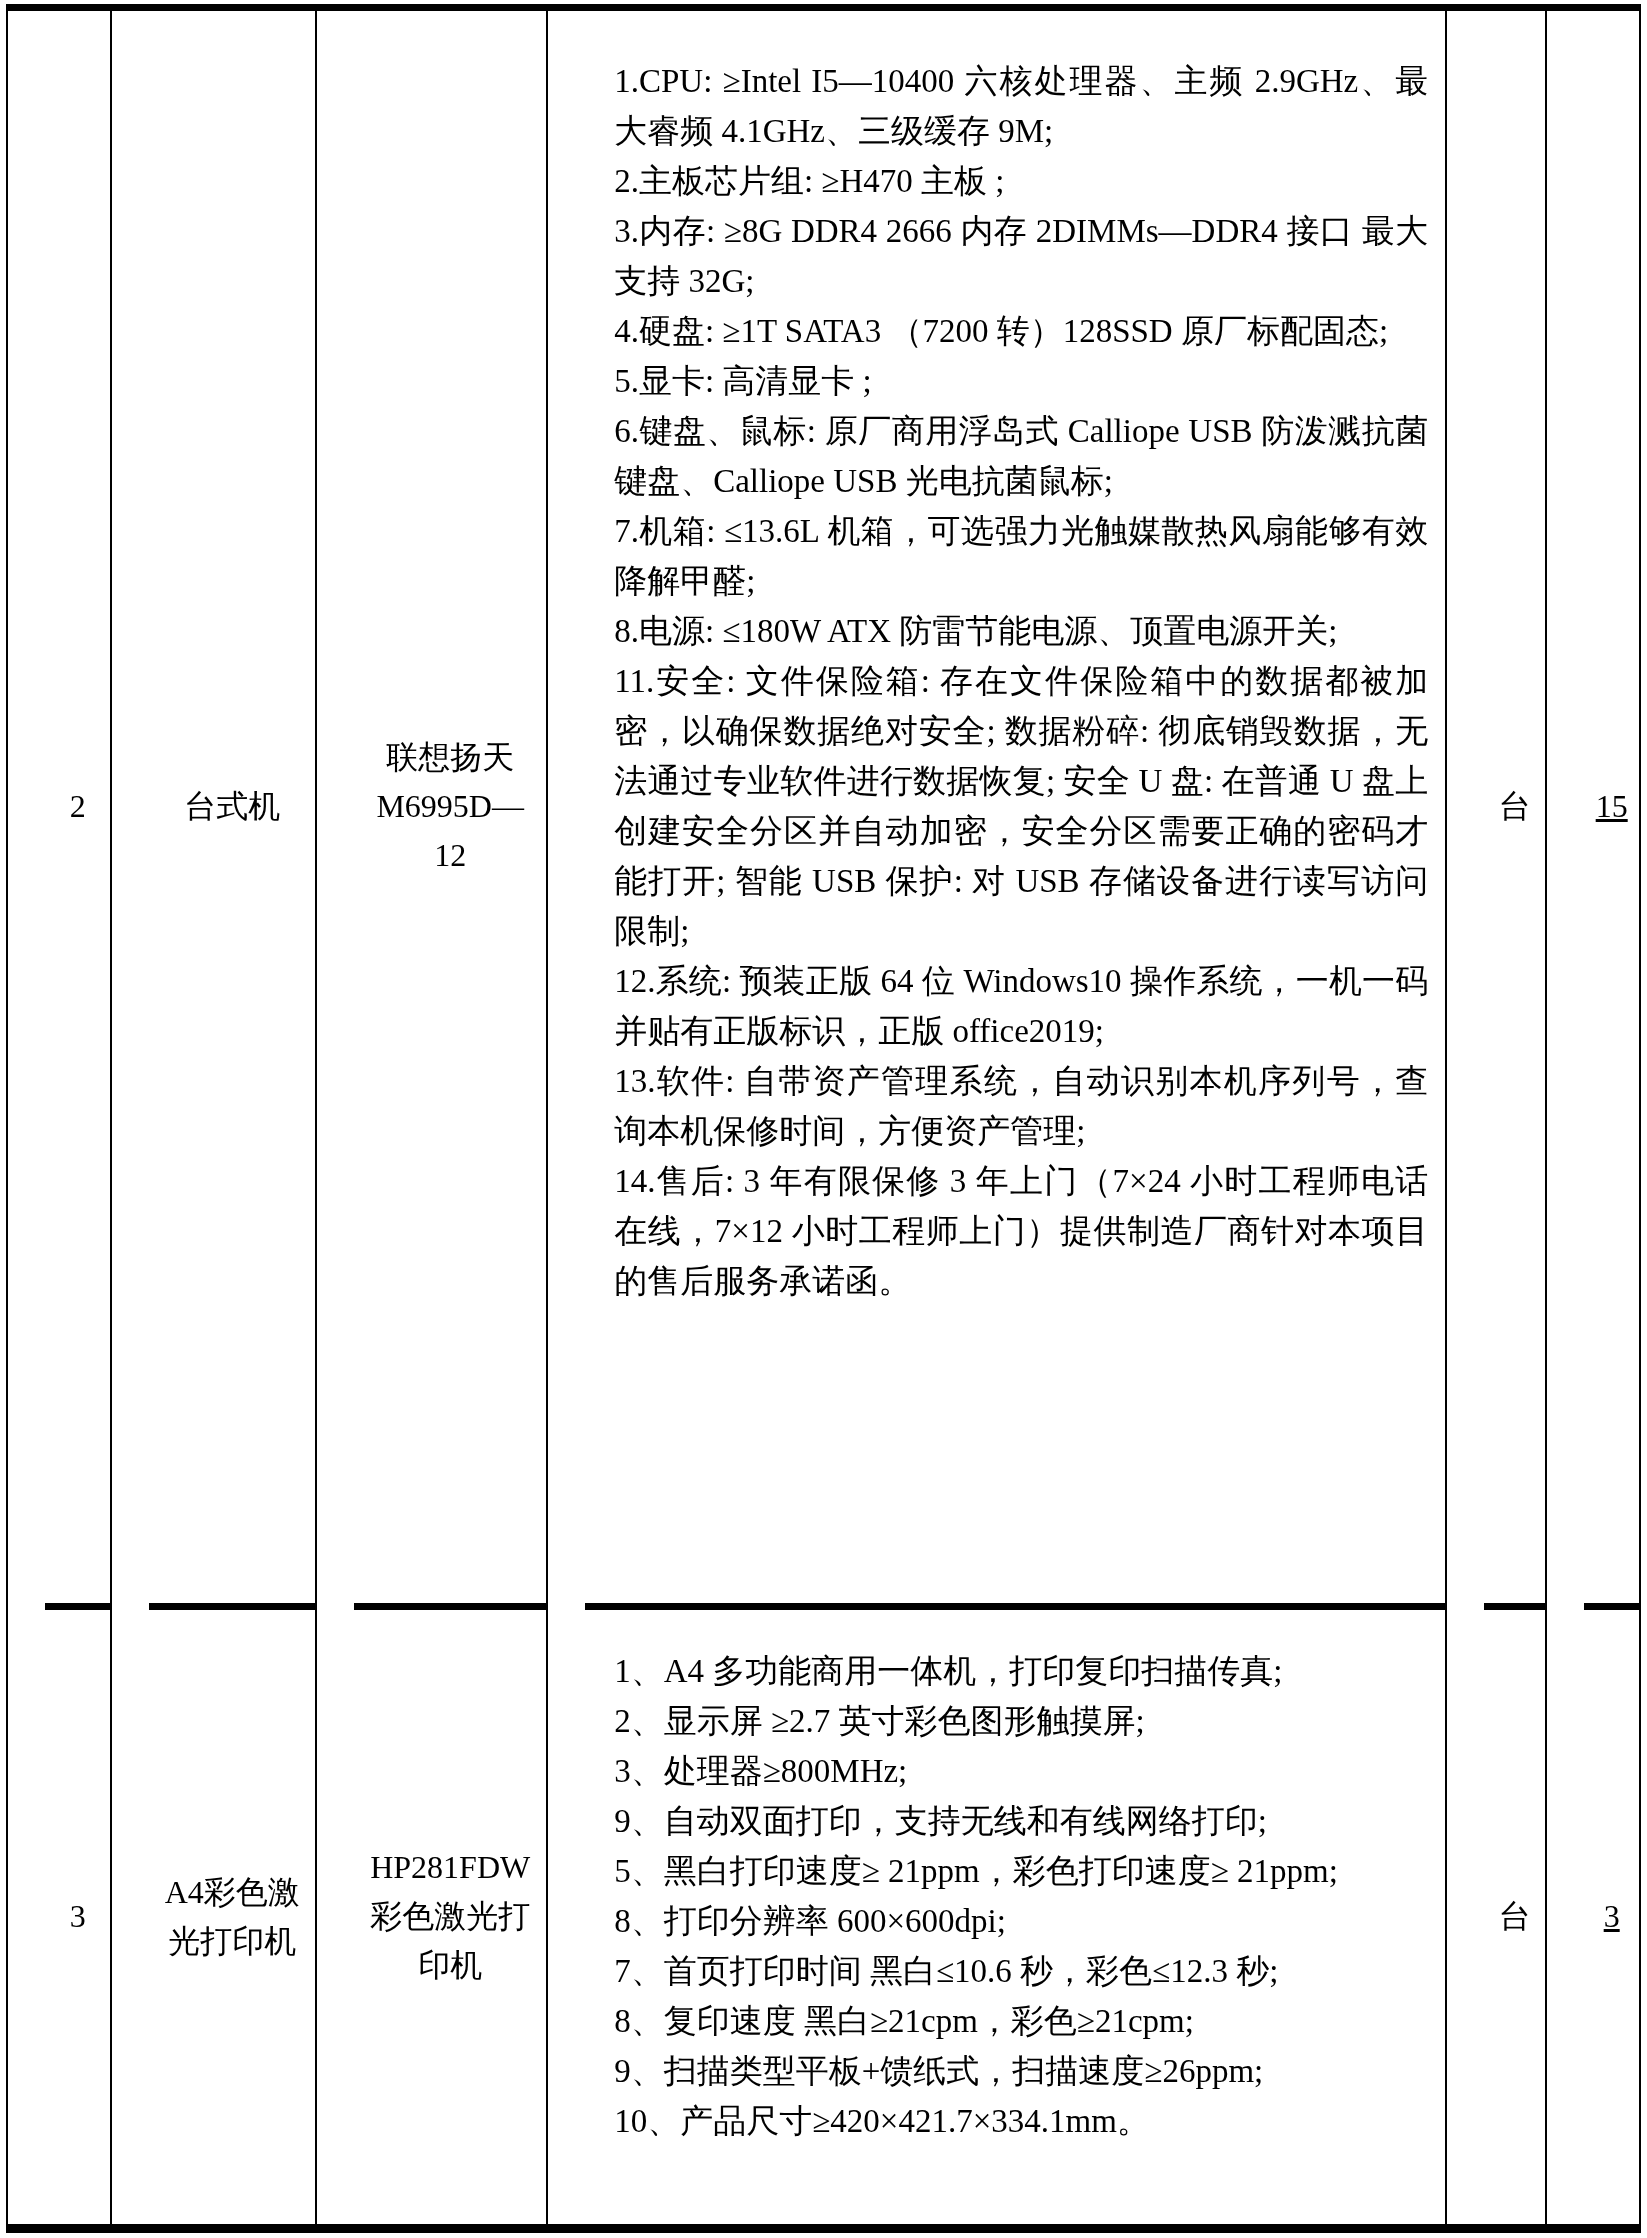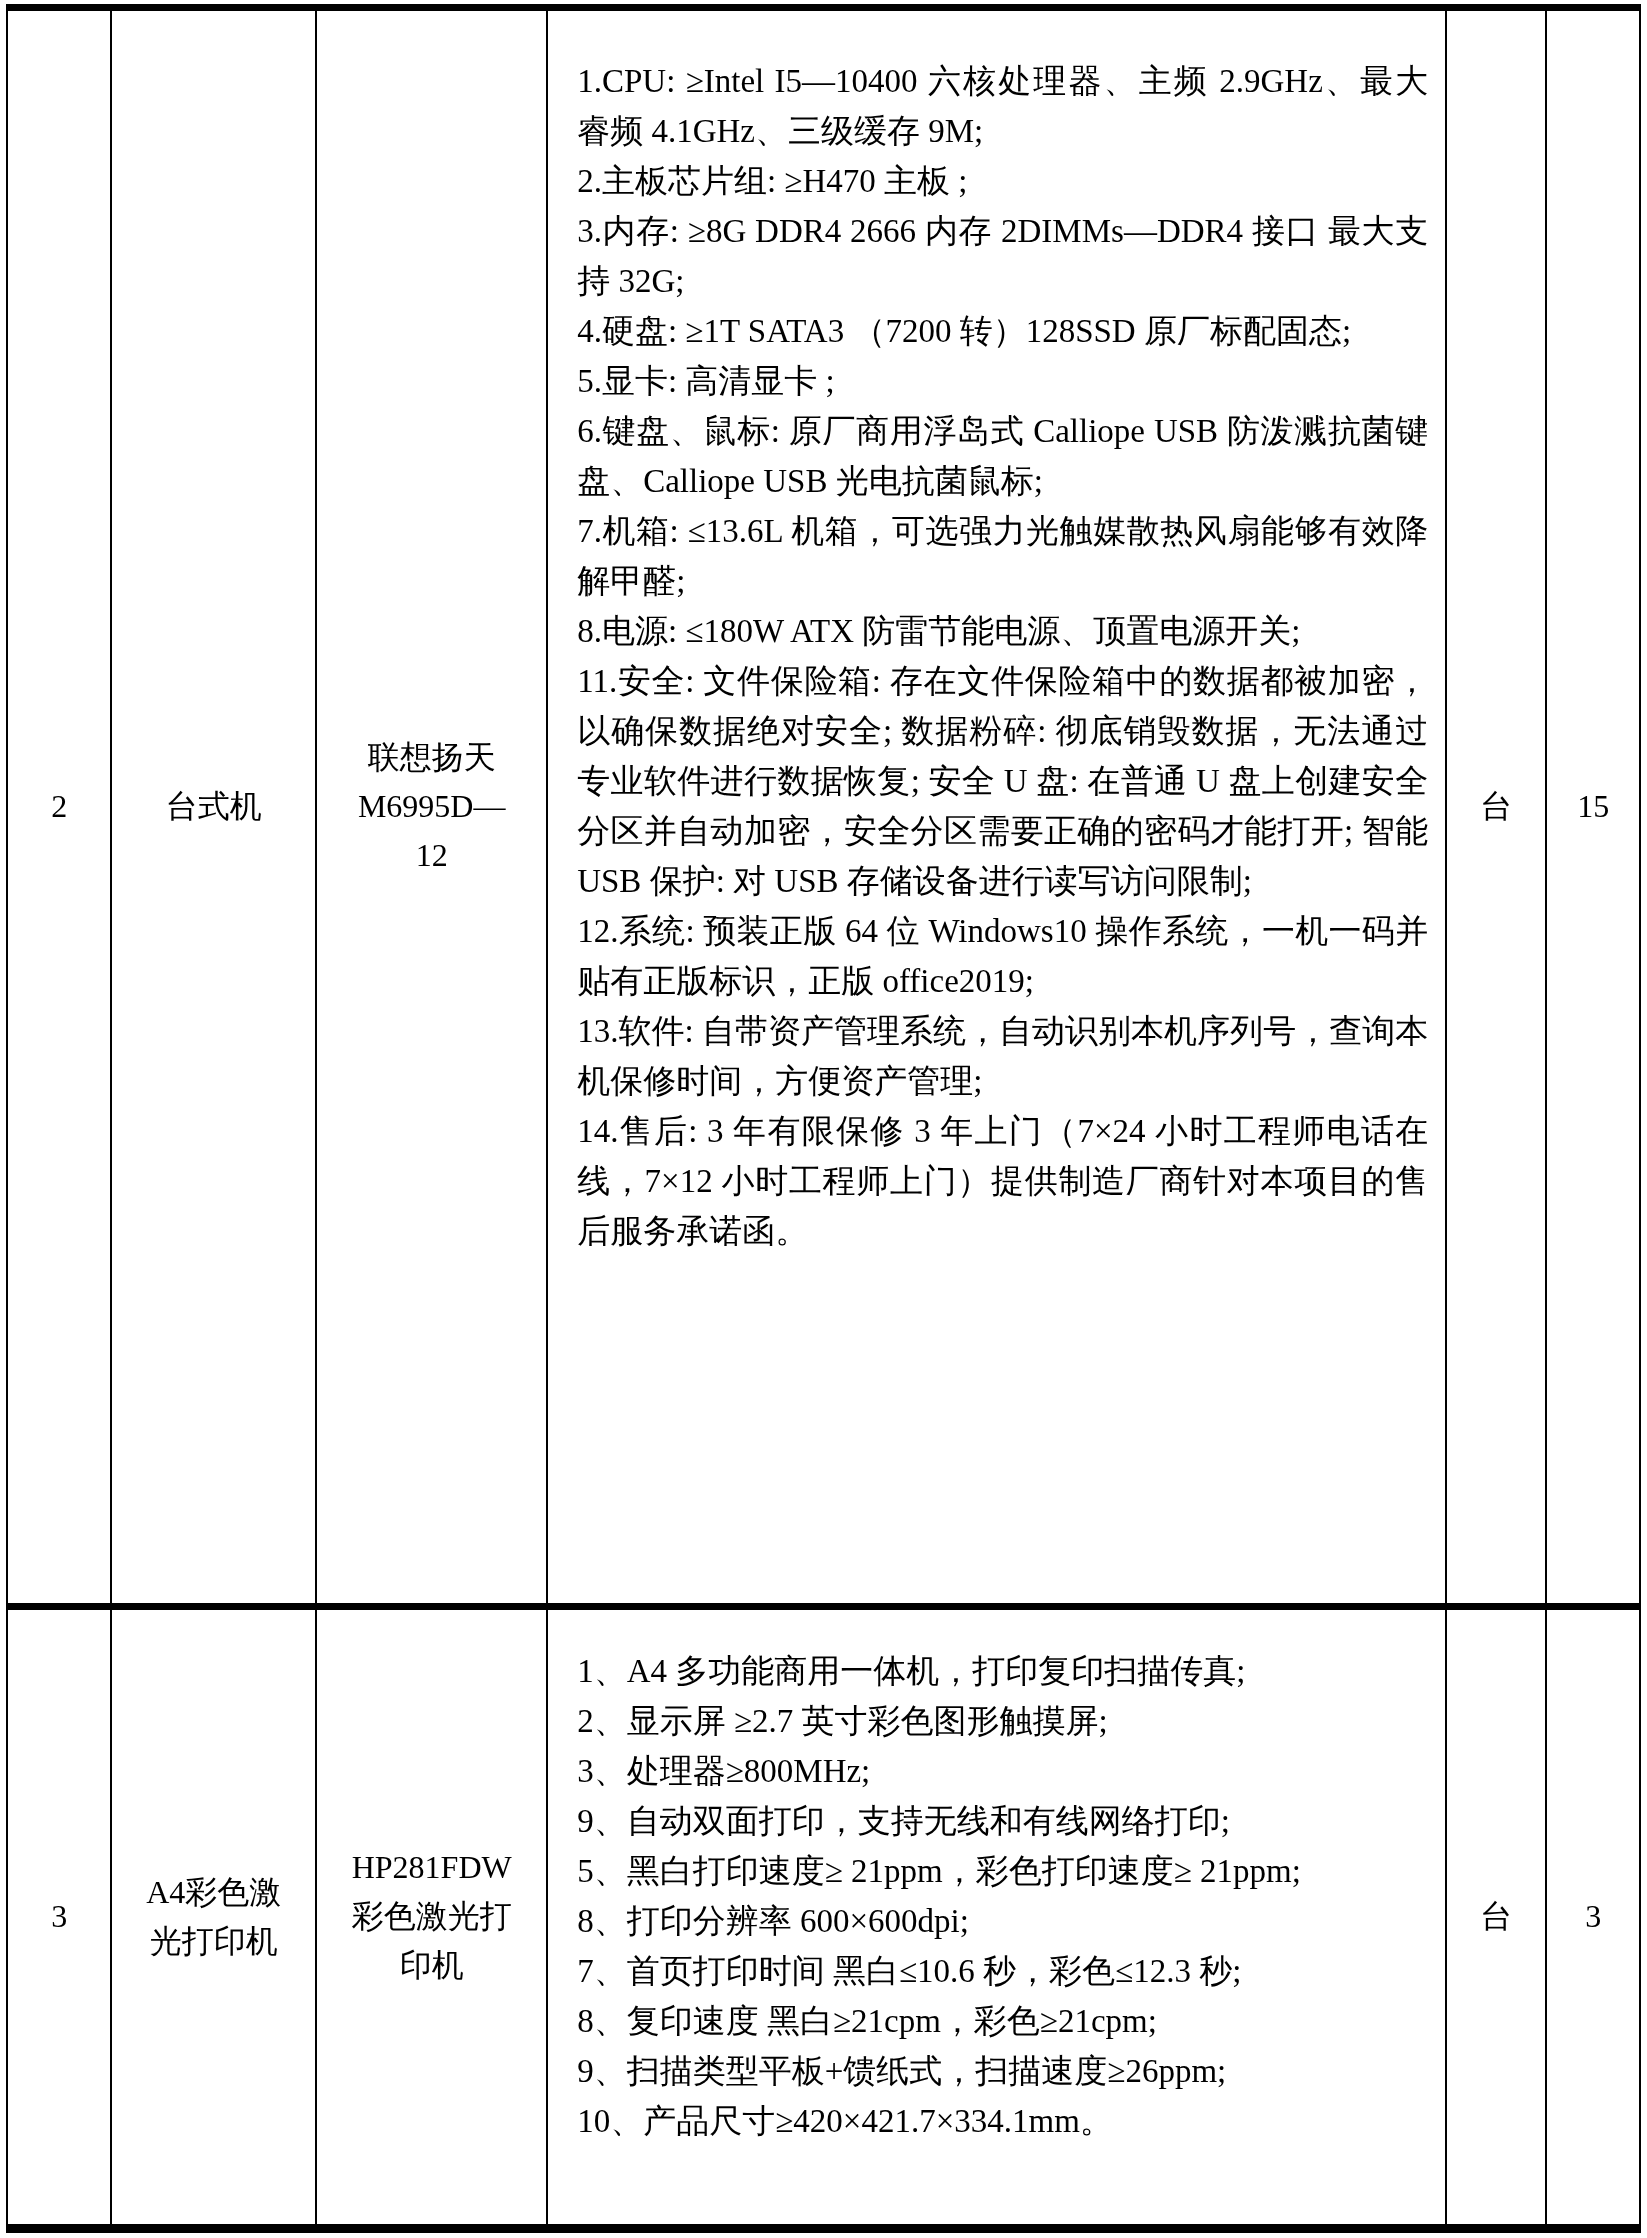--- a/index.html
+++ b/index.html
@@ -23,22 +23,23 @@
     border-top-width:7.7px;
     border-bottom-width:9.3px;
     display:grid;
     grid-template-columns:104px 205px 231px 899px 100px 1fr;
     grid-template-rows:1599px 1fr;
   }
   .cell{
     box-sizing:border-box;
     border-right:2.3px solid #000;
     overflow:hidden;
+    margin-left:37px;
   }
-  .cell.last-col{border-right:none;}
+  .cell.last-col{border-right:none;text-decoration:underline;}
   .cell.row-top{border-bottom:7px solid #000;}
   .center{
     display:flex;
     align-items:center;
     justify-content:center;
     text-align:center;
     font-size:32px;
     line-height:49px;
   }
   .pre{white-space:pre-line;}

